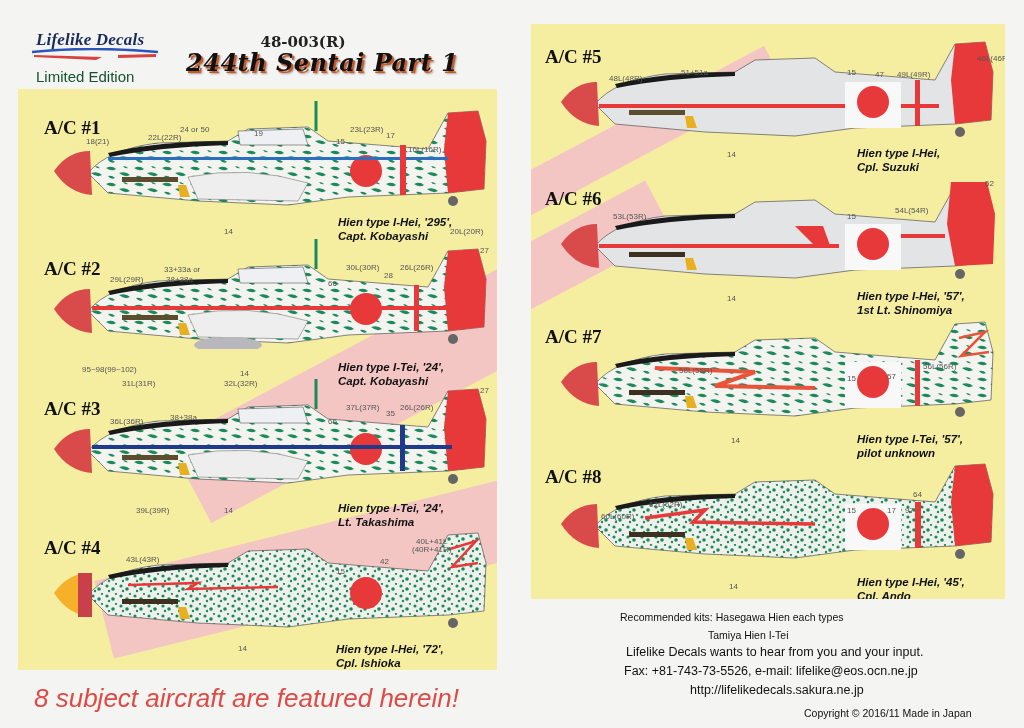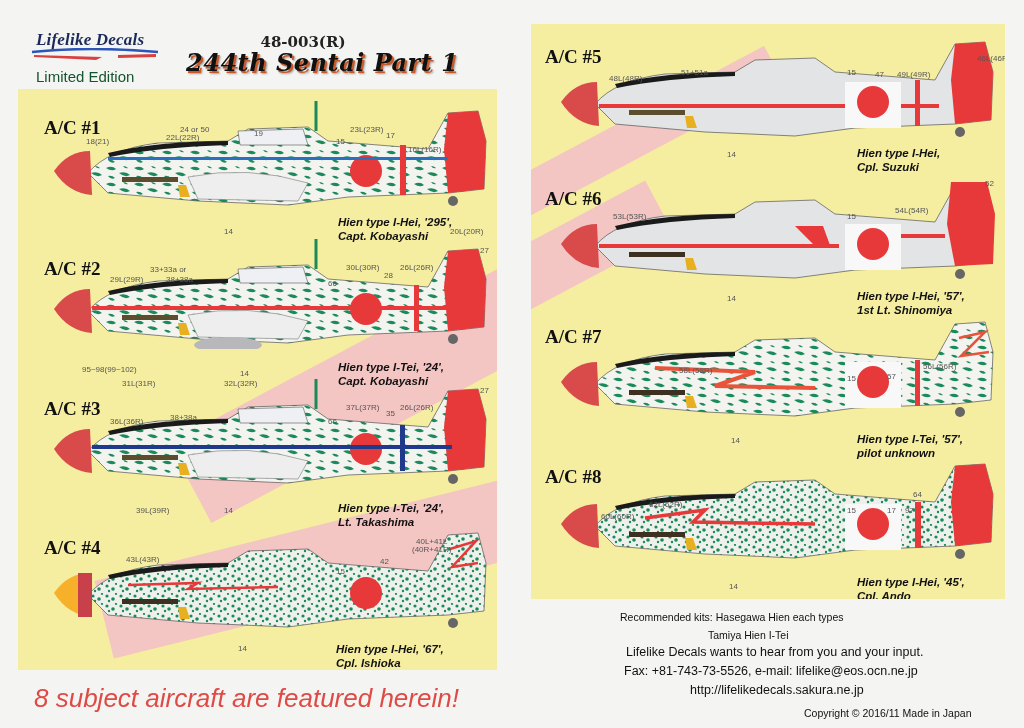--- a/index.html
+++ b/index.html
@@ -112,21 +112,21 @@
   <div class="stripe" style="left:150px;top:260px;width:380px;height:90px;transform:rotate(-28deg);"></div>
   <div class="stripe" style="left:80px;top:440px;width:420px;height:80px;transform:rotate(-14deg);"></div>
 
   <div class="ac-label" style="left:26px;top:28px;">A/C #1</div>
   <svg class="plane" style="left:30px;top:12px;" width="440" height="110">
       <use href="#hien-camo"></use>
       <rect x="60" y="56" width="340" height="3" fill="#2a6fc0"></rect>
       <rect x="352" y="44" width="6" height="50" fill="#e8393a"></rect>
     </svg>
   <div class="callout" style="left:68px;top:48px;">18(21)</div>
-  <div class="callout" style="left:148px;top:44px;">22L(22R)</div>
+  <div class="callout" style="left:130px;top:44px;">22L(22R)</div>
   <div class="callout" style="left:162px;top:36px;">24 or 50</div>
   <div class="callout" style="left:236px;top:40px;">19</div>
   <div class="callout" style="left:318px;top:48px;">15</div>
   <div class="callout" style="left:332px;top:36px;">23L(23R)</div>
   <div class="callout" style="left:368px;top:42px;">17</div>
   <div class="callout" style="left:390px;top:36px;margin-top:20px;">16L(16R)</div>
   <div class="callout" style="left:432px;top:138px;">20L(20R)</div>
   <div class="callout" style="left:206px;top:138px;">14</div>
   <div class="caption" style="left:320px;top:126px;">
       <div>Hien type I-Hei, '295',</div>
@@ -134,21 +134,21 @@
     </div>
 
   <div class="ac-label" style="left:26px;top:169px;">A/C #2</div>
   <svg class="plane" style="left:30px;top:150px;" width="440" height="110">
       <use href="#hien-camo"></use>
       <rect x="44" y="67" width="360" height="4" fill="#e8393a"></rect>
       <rect x="366" y="46" width="5" height="46" fill="#e8393a"></rect>
       <ellipse cx="180" cy="106" rx="34" ry="8" fill="#b8b8bc"></ellipse>
     </svg>
   <div class="callout" style="left:92px;top:186px;">29L(29R)</div>
-  <div class="callout" style="left:132px;top:176px;">33+33a or</div>
+  <div class="callout" style="left:146px;top:176px;">33+33a or</div>
   <div class="callout" style="left:148px;top:186px;">38+38a</div>
   <div class="callout" style="left:310px;top:190px;">66</div>
   <div class="callout" style="left:328px;top:174px;">30L(30R)</div>
   <div class="callout" style="left:366px;top:182px;">28</div>
   <div class="callout" style="left:382px;top:174px;">26L(26R)</div>
   <div class="callout" style="left:462px;top:157px;">27</div>
   <div class="callout" style="left:64px;top:276px;">95~98(99~102)</div>
   <div class="callout" style="left:104px;top:290px;">31L(31R)</div>
   <div class="callout" style="left:222px;top:280px;">14</div>
   <div class="callout" style="left:206px;top:290px;">32L(32R)</div>
@@ -190,21 +190,21 @@
     <path d="M130 84 l8 0 l4 12 l-10 0z" fill="#e8b020"></path>
     <circle cx="405" cy="100" r="5" fill="#666"></circle>
   </svg>
   <div class="callout" style="left:108px;top:466px;">43L(43R)</div>
   <div class="callout" style="left:318px;top:478px;">15</div>
   <div class="callout" style="left:362px;top:468px;">42</div>
   <div class="callout" style="left:398px;top:448px;">40L+41L</div>
   <div class="callout" style="left:394px;top:456px;">(40R+41R)</div>
   <div class="callout" style="left:220px;top:555px;">14</div>
   <div class="caption" style="left:318px;top:553px;">
-      <div>Hien type I-Hei, '67',</div>
+      <div>Hien type I-Hei, '72',</div>
       <div>Cpl. Ishioka</div>
     </div>
 </div>
 
 <div class="abs panel panel-right">
   <div class="stripe" style="left:-40px;top:90px;width:300px;height:40px;transform:rotate(-28deg);"></div>
   <div class="stripe" style="left:-60px;top:200px;width:200px;height:60px;transform:rotate(-28deg);"></div>
 
   <div class="ac-label" style="left:14px;top:22px;">A/C #5</div>
   <svg class="plane" style="left:24px;top:8px;" width="440" height="110">

